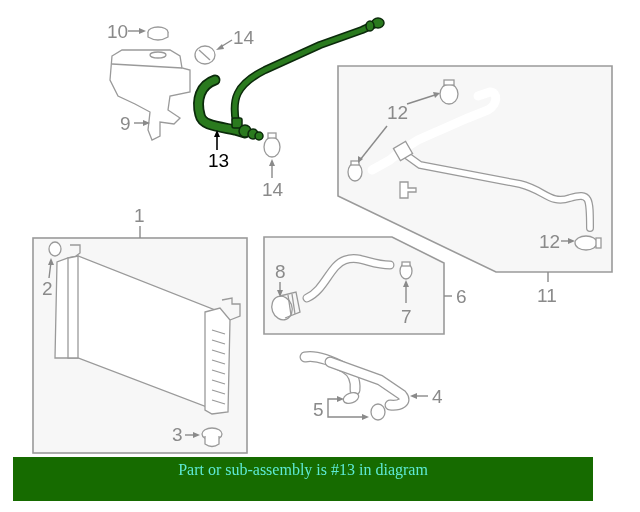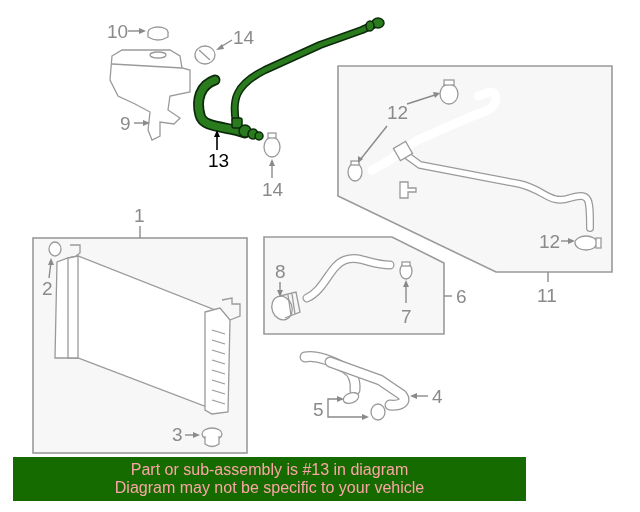--- a/index.html
+++ b/index.html
@@ -7,23 +7,23 @@
   #diagram { position: absolute; left: 0; top: 0; width: 640px; height: 512px; }
   .callout { font-family: "Liberation Sans", sans-serif; font-size: 19px; fill: #8a8a8a; }
   .callout-active { font-family: "Liberation Sans", sans-serif; font-size: 19px; fill: #000000; }
   .part { fill: #ffffff; stroke: #9a9a9a; stroke-width: 1.3; }
   .partline { fill: none; stroke: #9a9a9a; stroke-width: 1.3; }
   .box { fill: #f7f7f7; stroke: #9a9a9a; stroke-width: 1.6; }
   .leader { stroke: #8a8a8a; stroke-width: 1.4; fill: none; }
   .hose-outline { fill: none; stroke: #0b2a0b; stroke-linecap: round; stroke-linejoin: round; }
   .hose-fill { fill: none; stroke: #2a7a1e; stroke-linecap: round; stroke-linejoin: round; }
   #banner {
-    position: absolute; left: 13px; top: 457px; width: 513px; height: 44px;
-    background: #166b00; color: #fca5a5; text-align: center;
-    font-family: Liberation Sans, sans-serif; font-size: 16px; line-height: 18px;
+    position: absolute; left: 13px; top: 457px; width: 580px; height: 44px;
+    background: #166b00; color: #5eead4; text-align: center;
+    font-family: Liberation Serif, serif; font-size: 16px; line-height: 18px;
     padding-top: 4px; box-sizing: border-box;
   }
   #banner div { white-space: nowrap; }
 </style>
 </head>
 <body>
 
 <svg id="diagram" viewBox="0 0 640 512" xmlns="http://www.w3.org/2000/svg">
 
   <g>
@@ -207,14 +207,13 @@
   </g>
   <g>
     <text class="callout-active" x="208" y="167">13</text>
     <line x1="217" y1="150" x2="217" y2="134" stroke="#000" stroke-width="1.6"></line>
     <polygon points="217,130 214,137 220,137" fill="#000"></polygon>
   </g>
 </svg>
 
 <div id="banner">
   <div>Part or sub-assembly is #13 in diagram</div>
-  <div>Diagram may not be specific to your vehicle</div>
 </div>
 
 </body></html>

